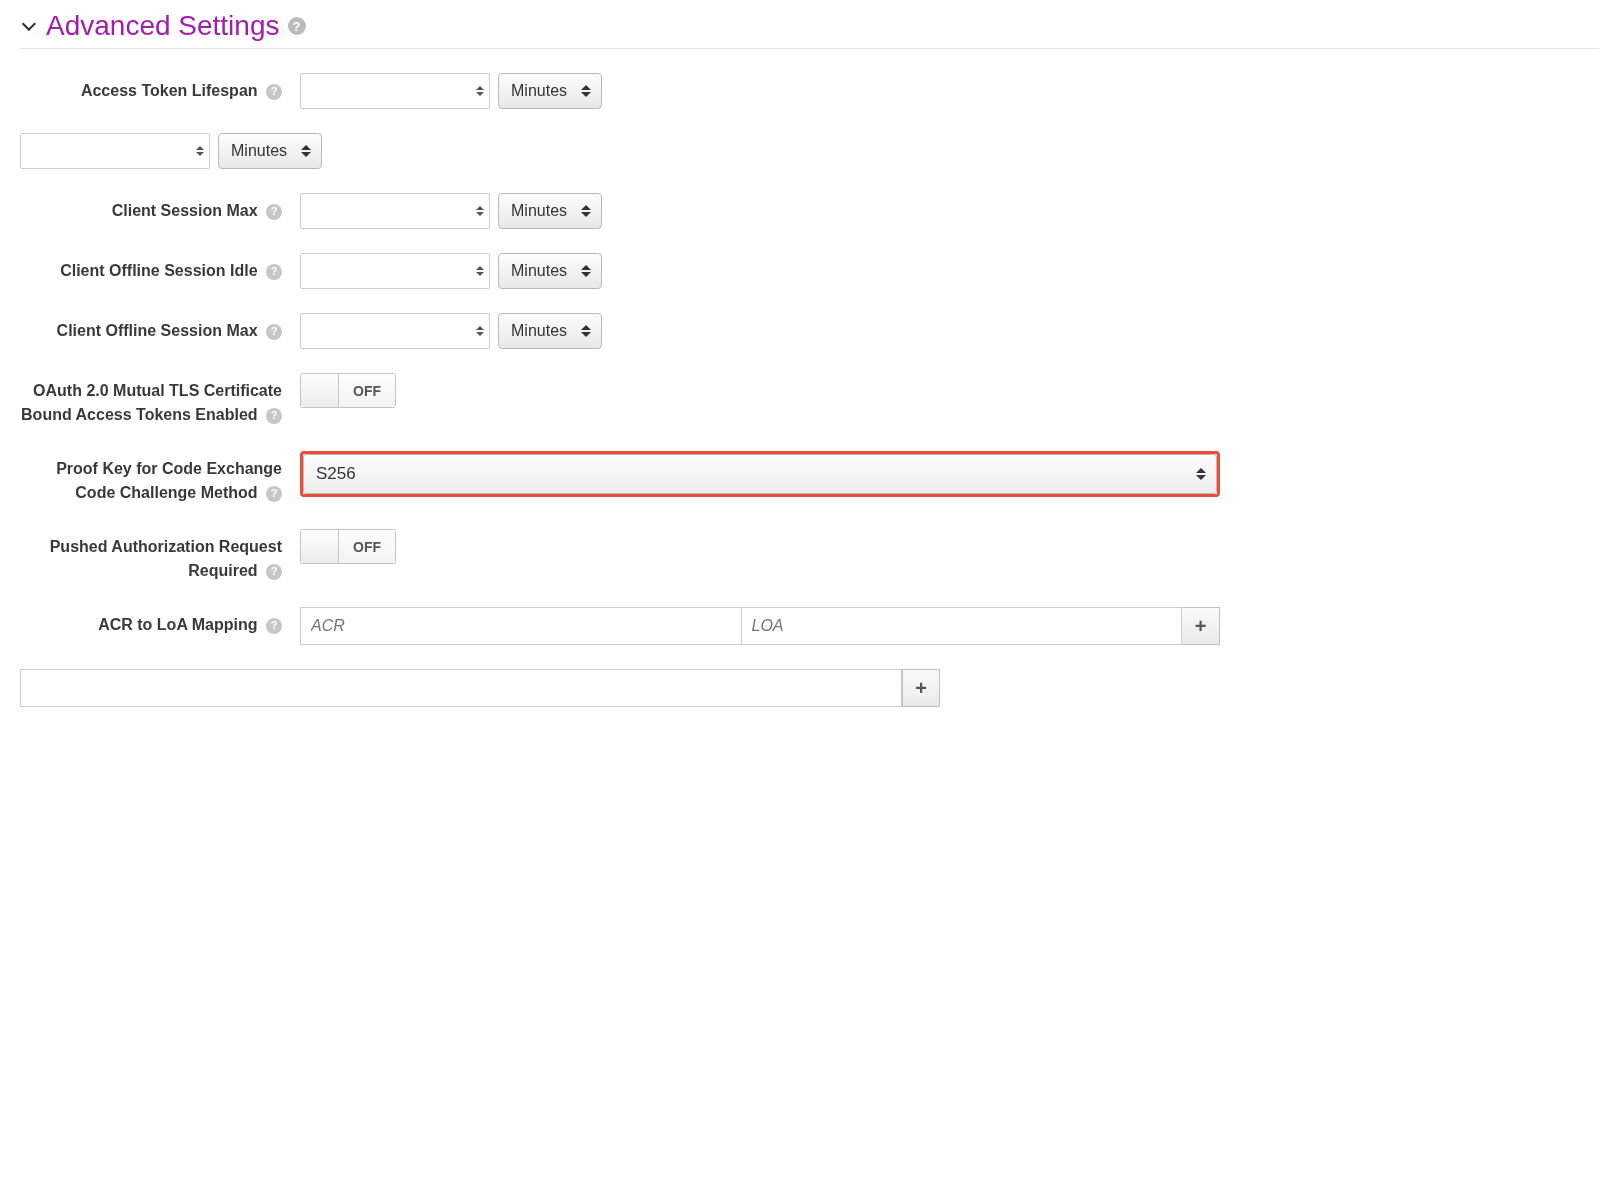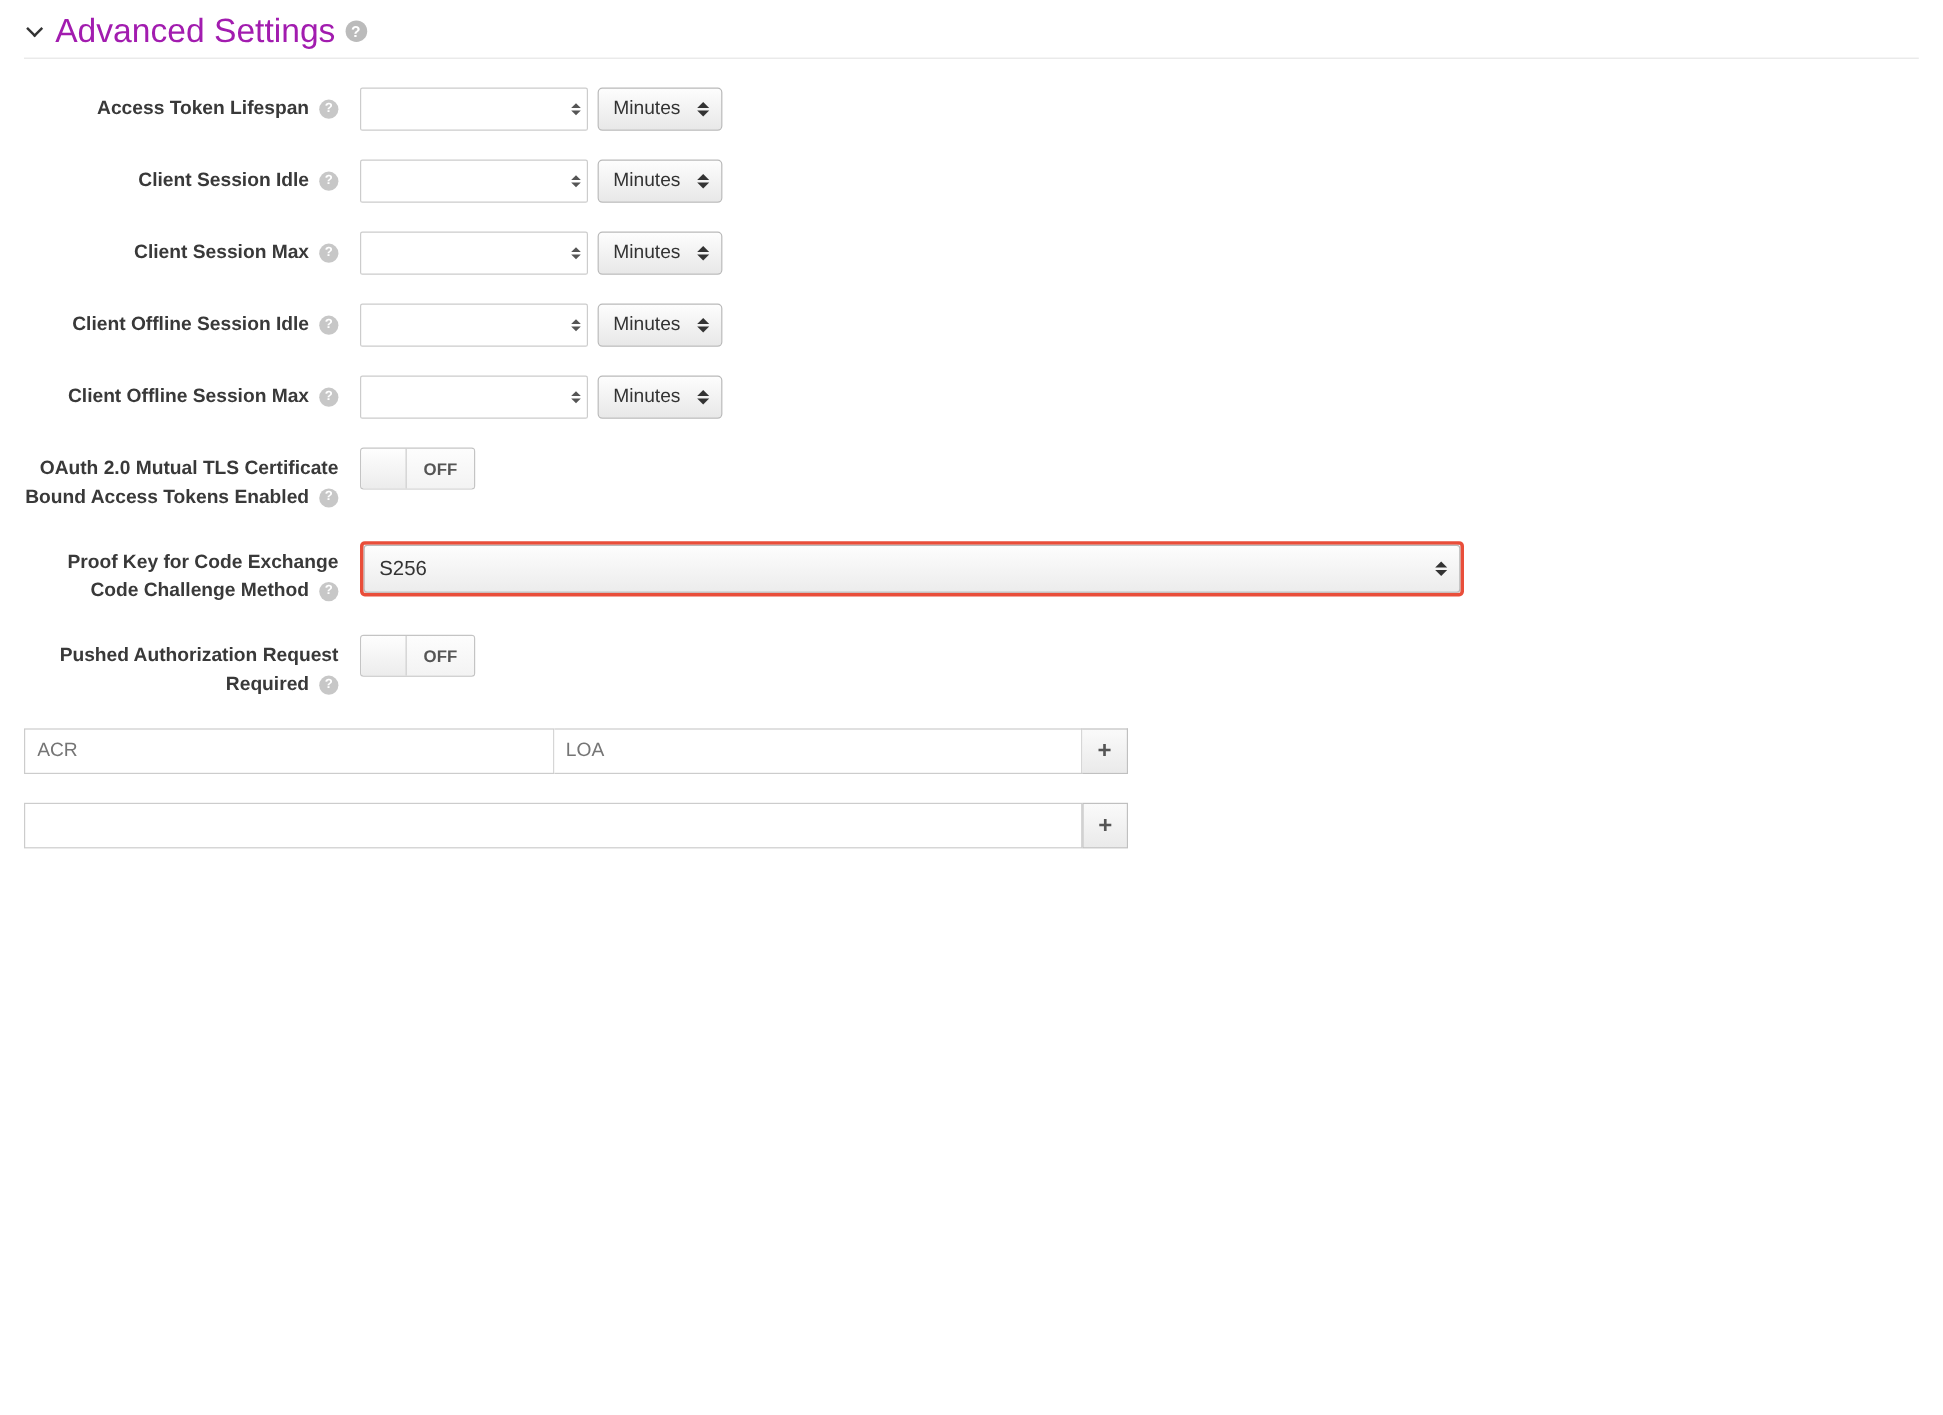--- a/index.html
+++ b/index.html
@@ -181,20 +181,21 @@
     display:flex;
     flex:1;
     gap:0;
   }
   .map-input {
     flex:1;
     height:38px;
     border:1px solid #ccc;
     padding:6px 10px;
     font-size:16px;
+    font-style: italic;
     color:#888;
     background:#fff;
   }
   .map-input + .map-input { border-left:none; }
   .add-btn {
     width:38px;height:38px;
     border:1px solid #c0c0c0;
     border-left:none;
     background: linear-gradient(#fafafa,#eaeaea);
     font-size:20px;
@@ -238,24 +239,20 @@
       <span>Minutes</span>
       <span class="select-caret">
           <span class="caret-up"></span>
           <span class="caret-down"></span>
         </span>
     </div>
   </div>
 </div>
 
 <div class="form-row">
-  <div class="form-label">
-    <span>Client Session Idle</span>
-    <span class="help-icon small">?</span>
-  </div>
   <div class="form-control-area">
     <div class="num-input-wrap">
       <input class="num-input" value="" style="">
       <span class="spinner">
           <span class="spin-arrow spin-up"></span>
           <span class="spin-arrow spin-down"></span>
         </span>
     </div>
     <div class="unit-select">
       <span>Minutes</span>
@@ -372,20 +369,24 @@
   </div>
   <div class="form-control-area">
     <div class="toggle-off">
       <span class="toggle-handle"></span>
       <span class="toggle-label">OFF</span>
     </div>
   </div>
 </div>
 
 <div class="form-row">
+  <div class="form-label">
+    <span>ACR to LoA Mapping</span>
+    <span class="help-icon small">?</span>
+  </div>
   <div class="form-control-area">
     <div class="map-row">
       <input class="map-input" placeholder="ACR" style="">
       <input class="map-input" placeholder="LOA" style="">
       <div class="add-btn">
           <span>+</span>
         </div>
     </div>
   </div>
 </div>

